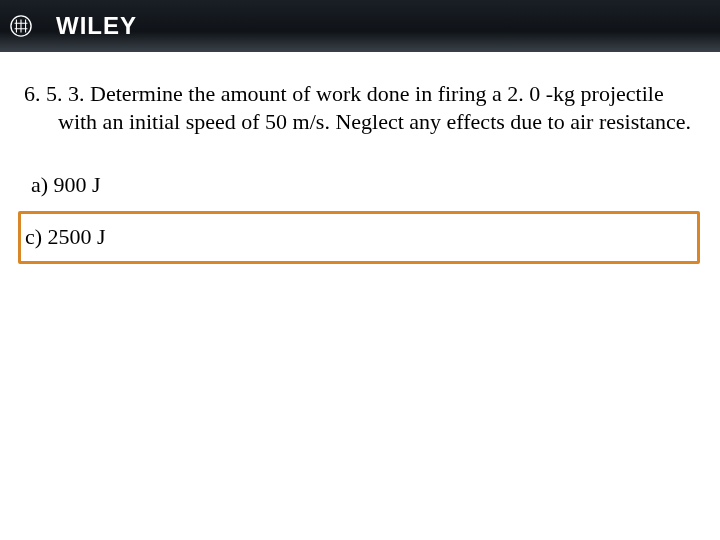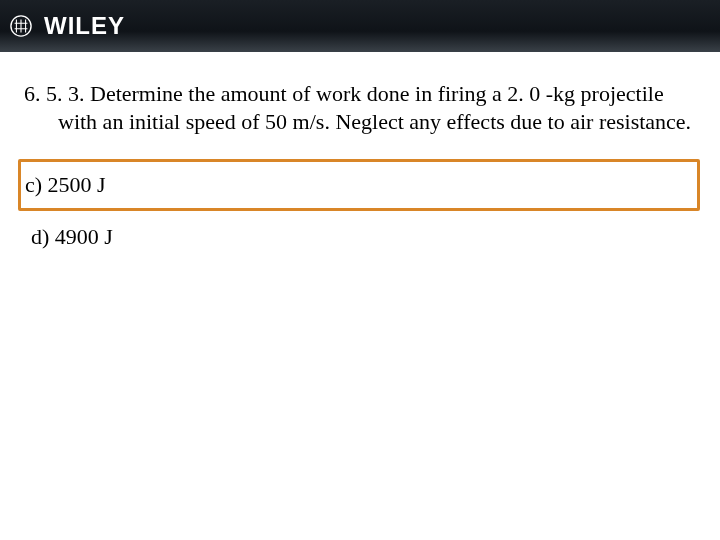--- a/index.html
+++ b/index.html
@@ -14,21 +14,21 @@
     width: 100%;
     height: 52px;
     background: linear-gradient(to bottom, #1a1f25 0%, #0f1318 60%, #3a4148 100%);
     display: flex;
     align-items: center;
     padding-left: 10px;
   }
   .logo-wrap {
     display: flex;
     align-items: center;
-    gap: 12px;
+    gap: 24px;
   }
   .logo-icon {
     width: 22px;
     height: 22px;
     display: flex;
     align-items: center;
     justify-content: center;
   }
   .logo-icon svg { display: block; }
   .logo-text {
@@ -88,16 +88,16 @@
   </div>
 </div>
 
 <div class="content">
   <div class="question question-hang">
     <span>6. 5. 3.</span>
     <span>Determine the amount of work done in firing a 2. 0 -kg projectile with an initial speed of 50 m/s.  Neglect any effects due to air resistance.</span>
   </div>
 
   <div class="options">
+    <div class="option">a)  900 J</div>
     <div class="option highlighted">c)  2500 J</div>
-    <div class="option">d)  4900 J</div>
   </div>
 </div>
 
 </body></html>

